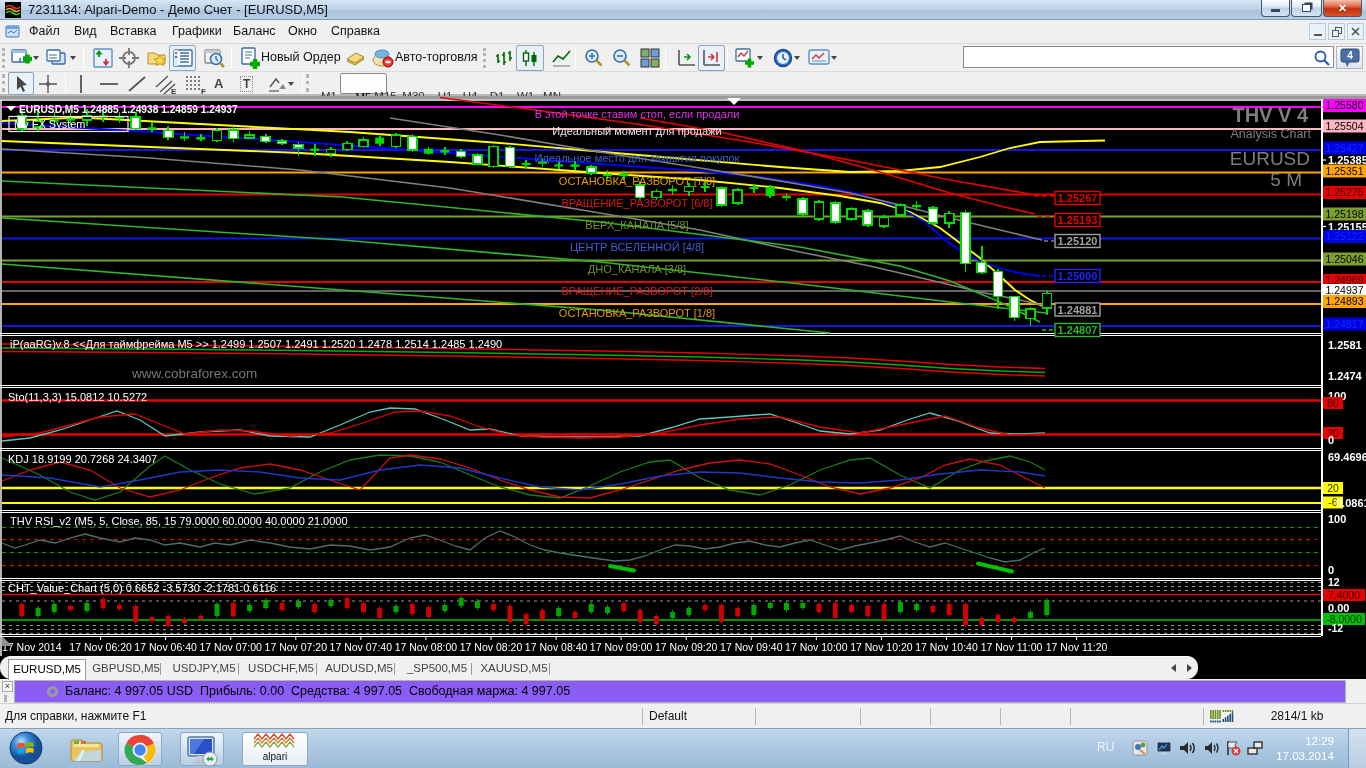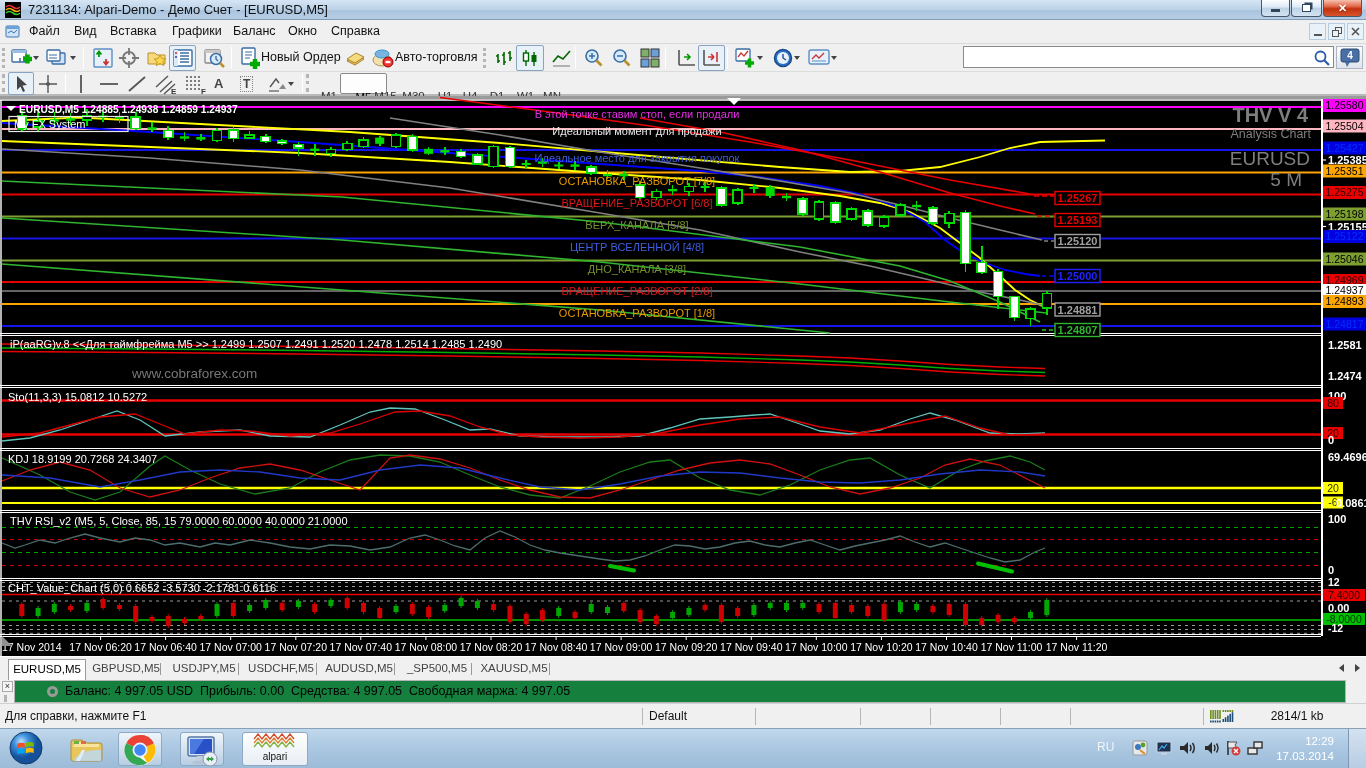--- a/index.html
+++ b/index.html
@@ -14,26 +14,26 @@
 .tlab { position:absolute; font-size:12.5px; color:#111; }
 .grip { position:absolute; width:3px; border-left:3px dotted #b5b5b5; }
 .vsep { position:absolute; width:1px; background:#c9c9c9; border-right:1px solid #fff; }
 .dar { position:absolute; width:0; height:0; border-top:4px solid #444; border-left:3.5px solid transparent; border-right:3.5px solid transparent; }
 .tbtn { position:absolute; }
 .tbtn.press { background:#e8f0f8; border:1px solid #88a4c0; border-radius:2px; }
 .searchbox { position:absolute; background:#fff; border:1px solid #8a8a8a; }
 .tfbtn { position:absolute; top:1px; height:21px; text-align:center; font-size:11.5px; color:#333; padding-top:17px; }
 .tfbtn.press { background:#fdfdfd; border:1px solid #8a8a8a; border-radius:2px; color:#000; }
 #chart { position:absolute; left:0; top:96px; width:1366px; height:560px; }
-#tabsbar { position:absolute; left:0; top:656px; width:1366px; height:23px; background:#f0f0f0; border-top:1px solid #fff; }
+#tabsbar { position:absolute; left:0; top:656px; width:1198px; height:23px; background:#f0f0f0; border-top:1px solid #fff;border-radius:11px; }
 .tab { position:absolute; top:2px; height:21px; font-size:11.5px; color:#444; text-align:center; padding-top:3px; }
 .tab.active { background:#fff; border:1px solid #9a9a9a; border-bottom:none; color:#000; z-index:2; }
 .tabsep { position:absolute; top:6px; width:1px; height:12px; background:#999; }
 #terminal { position:absolute; left:0; top:679px; width:1366px; height:24px; background:#f0f0f0; }
-#terminal .inner { position:absolute; left:14px; top:1px; right:20px; height:23px; background:#15803d; border:1px solid #b5b5b5; }
+#terminal .inner { position:absolute; left:14px; top:1px; right:20px; height:23px; background:#8b5cf6; border:1px solid #b5b5b5; }
 #statusbar { position:absolute; left:0; top:703px; width:1366px; height:25px; background:#f0f0f0; border-top:1px solid #d0d0d0; font-size:12px; color:#111; }
 #taskbar { position:absolute; left:0; top:728px; width:1366px; height:40px; background:linear-gradient(#c2d8ec 0%,#aecae3 40%,#9cbbd8 100%); border-top:1px solid #88a0b8; }
 .tkbtn { position:absolute; top:3px; width:44px; height:34px; border:1px solid #8fa9c4; border-radius:3px; background:linear-gradient(rgba(255,255,255,.75),rgba(255,255,255,.25)); }
 .trico { position:absolute; }
 .sep { position:absolute; width:1px; background:#b5b5b5; }
 </style></head>
 <body>
 <div id="titlebar">
   <div class="ico" style="left:5px;top:2px"><svg width="16" height="16" viewBox="0 0 16 16">
         <rect width="16" height="16" fill="#000"></rect>

